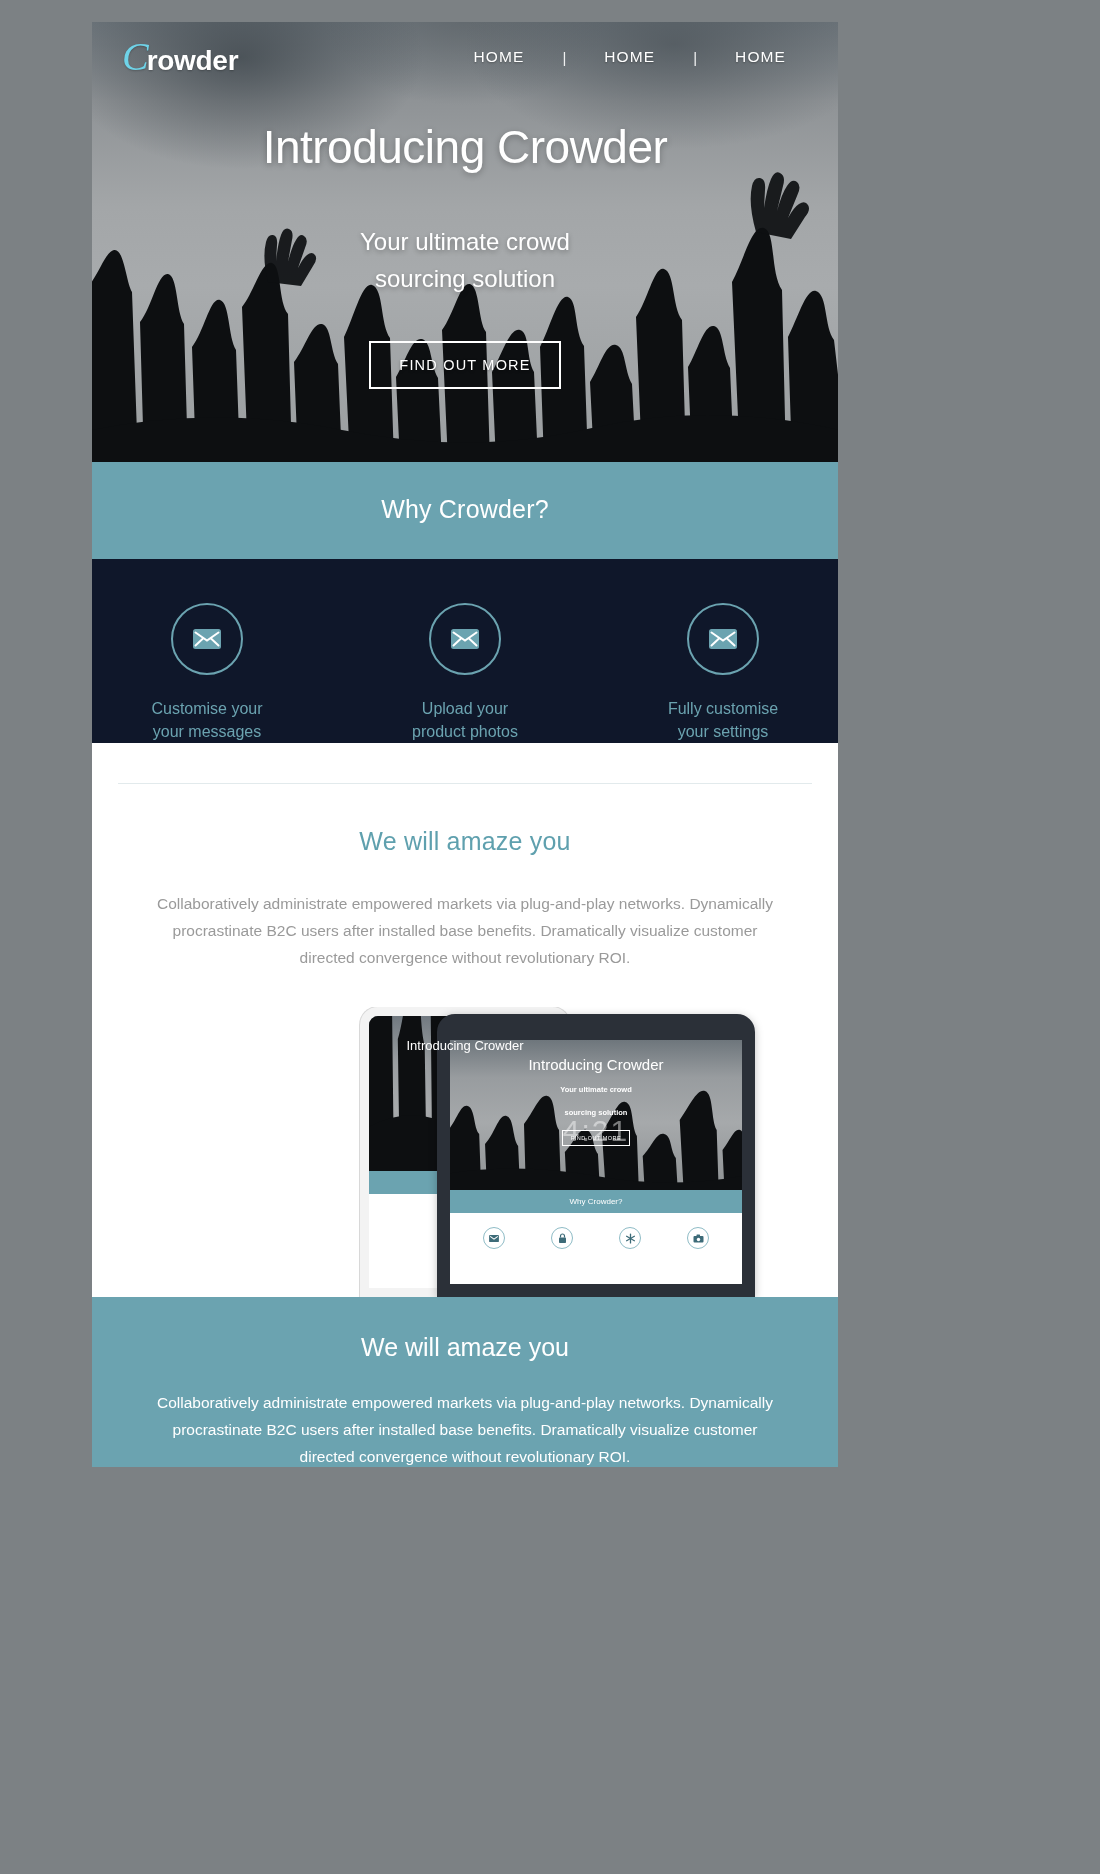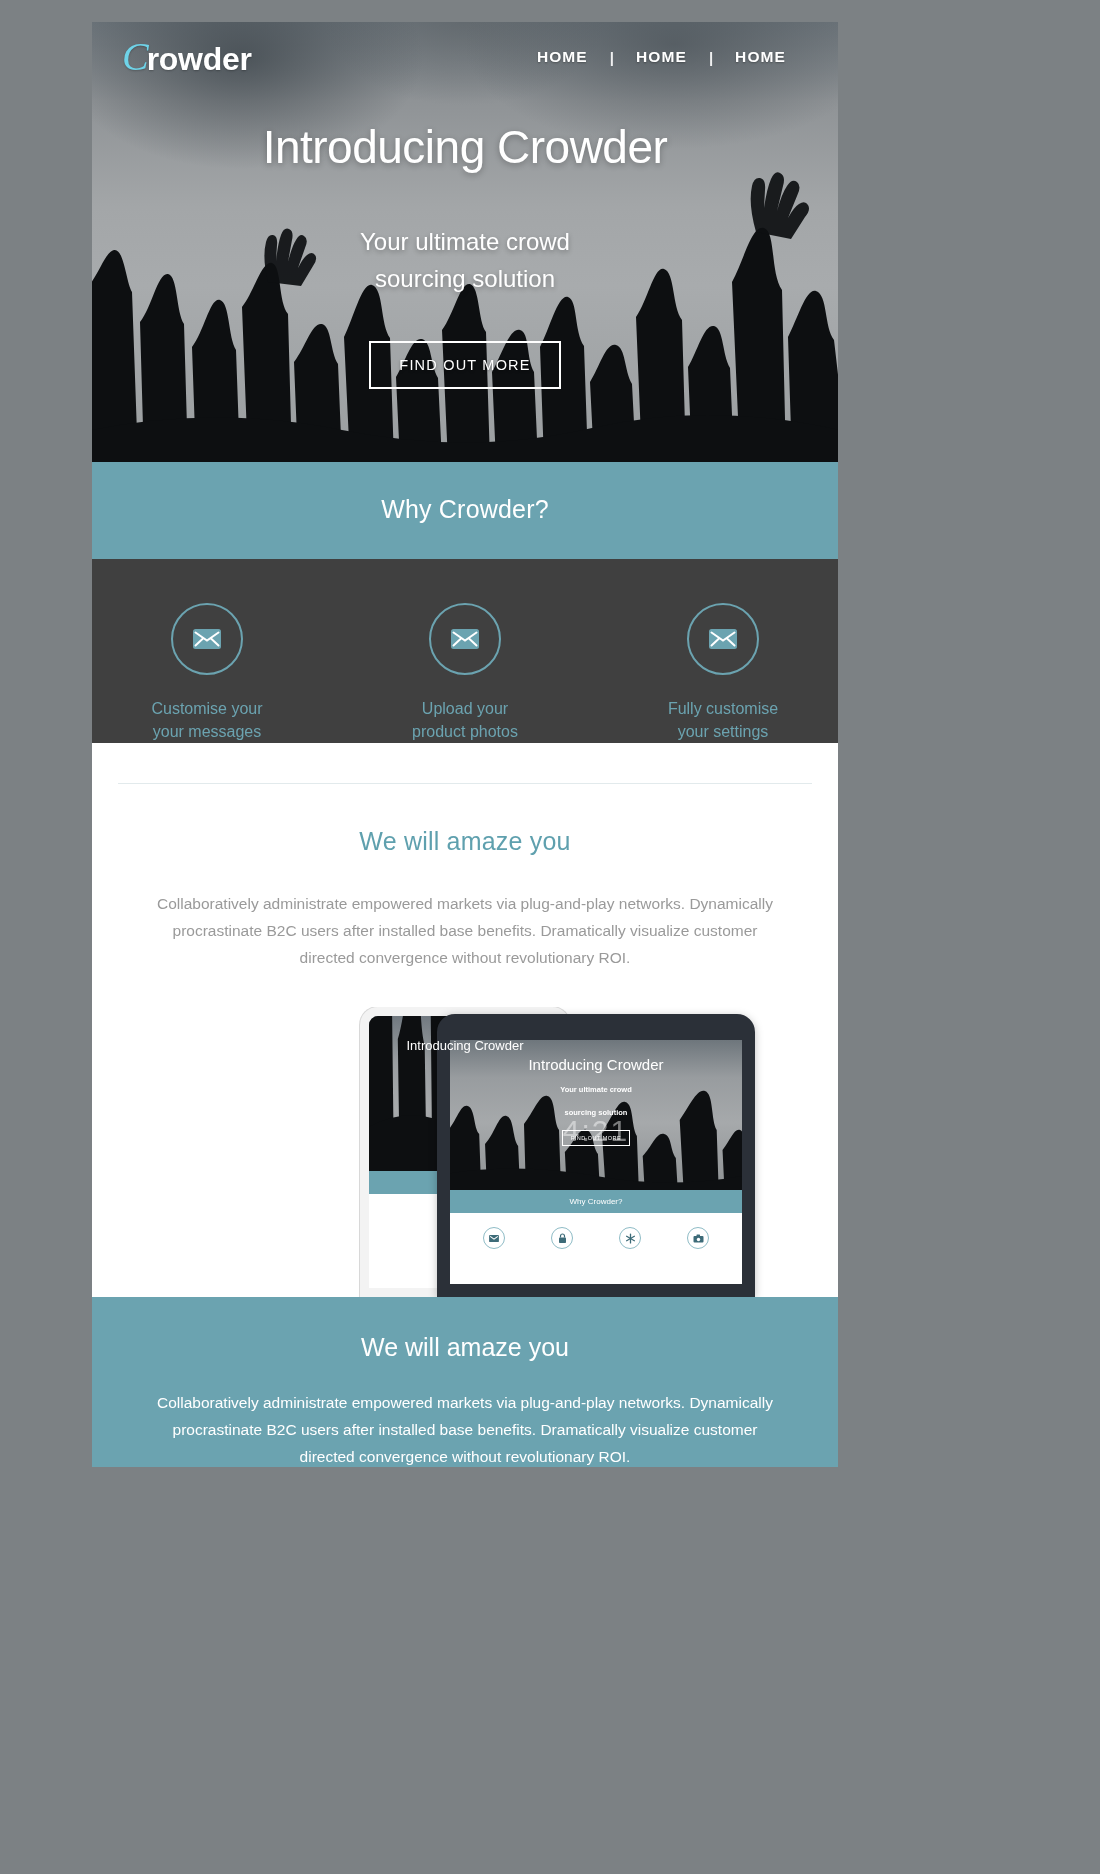--- a/index.html
+++ b/index.html
@@ -47,25 +47,25 @@
   .logo { display:flex; align-items:baseline; }
   .logo .c {
     font-family:"Liberation Serif", serif;
     font-style:italic;
     font-size:40px; line-height:1;
     color:#6fd3e8;
     margin-right:-2px;
     text-shadow:0 1px 2px rgba(0,0,0,.25);
   }
   .logo .rest {
-    font-size:32px; font-weight:bold; letter-spacing:-0.3px;
+    font-size:28px; font-weight:bold; letter-spacing:-0.3px;
     color:#ffffff;
     text-shadow:0 1px 2px rgba(0,0,0,.25);
   }
-  .nav { display:flex; align-items:flex-end; gap:0;font-weight:bold; }
+  .nav { display:flex; align-items:flex-end; gap:16px; }
   .nav a {
     color:#ffffff; font-size:15.5px; letter-spacing:1.1px;
     text-decoration:none; padding:0 22px;
     text-shadow:0 1px 2px rgba(0,0,0,.3);
   }
   .nav .sep { color:#ffffff; font-size:15px; opacity:.9; }
 
   .hero-content {
     position:absolute; left:0; right:0; top:100px;
     text-align:center; z-index:5;
@@ -93,21 +93,21 @@
   .band {
     background:#6ba3b0;
     text-align:center;
     color:#ffffff;
   }
   .band-why { padding:33px 0 35px; }
   .band-why h2 { font-size:25px; font-weight:normal; letter-spacing:.2px; }
 
   
   .features {
-    background:#404040;
+    background:#0f172a;
     padding:44px 26px 0;
     display:flex; justify-content:space-between;
   }
   .feature { width:178px; text-align:center; }
   .feature-circle {
     width:72px; height:72px; margin:0 auto 22px;
     border:2px solid #6ba3b0; border-radius:50%;
     display:flex; align-items:center; justify-content:center;
   }
   .feature-circle svg { display:block; }

